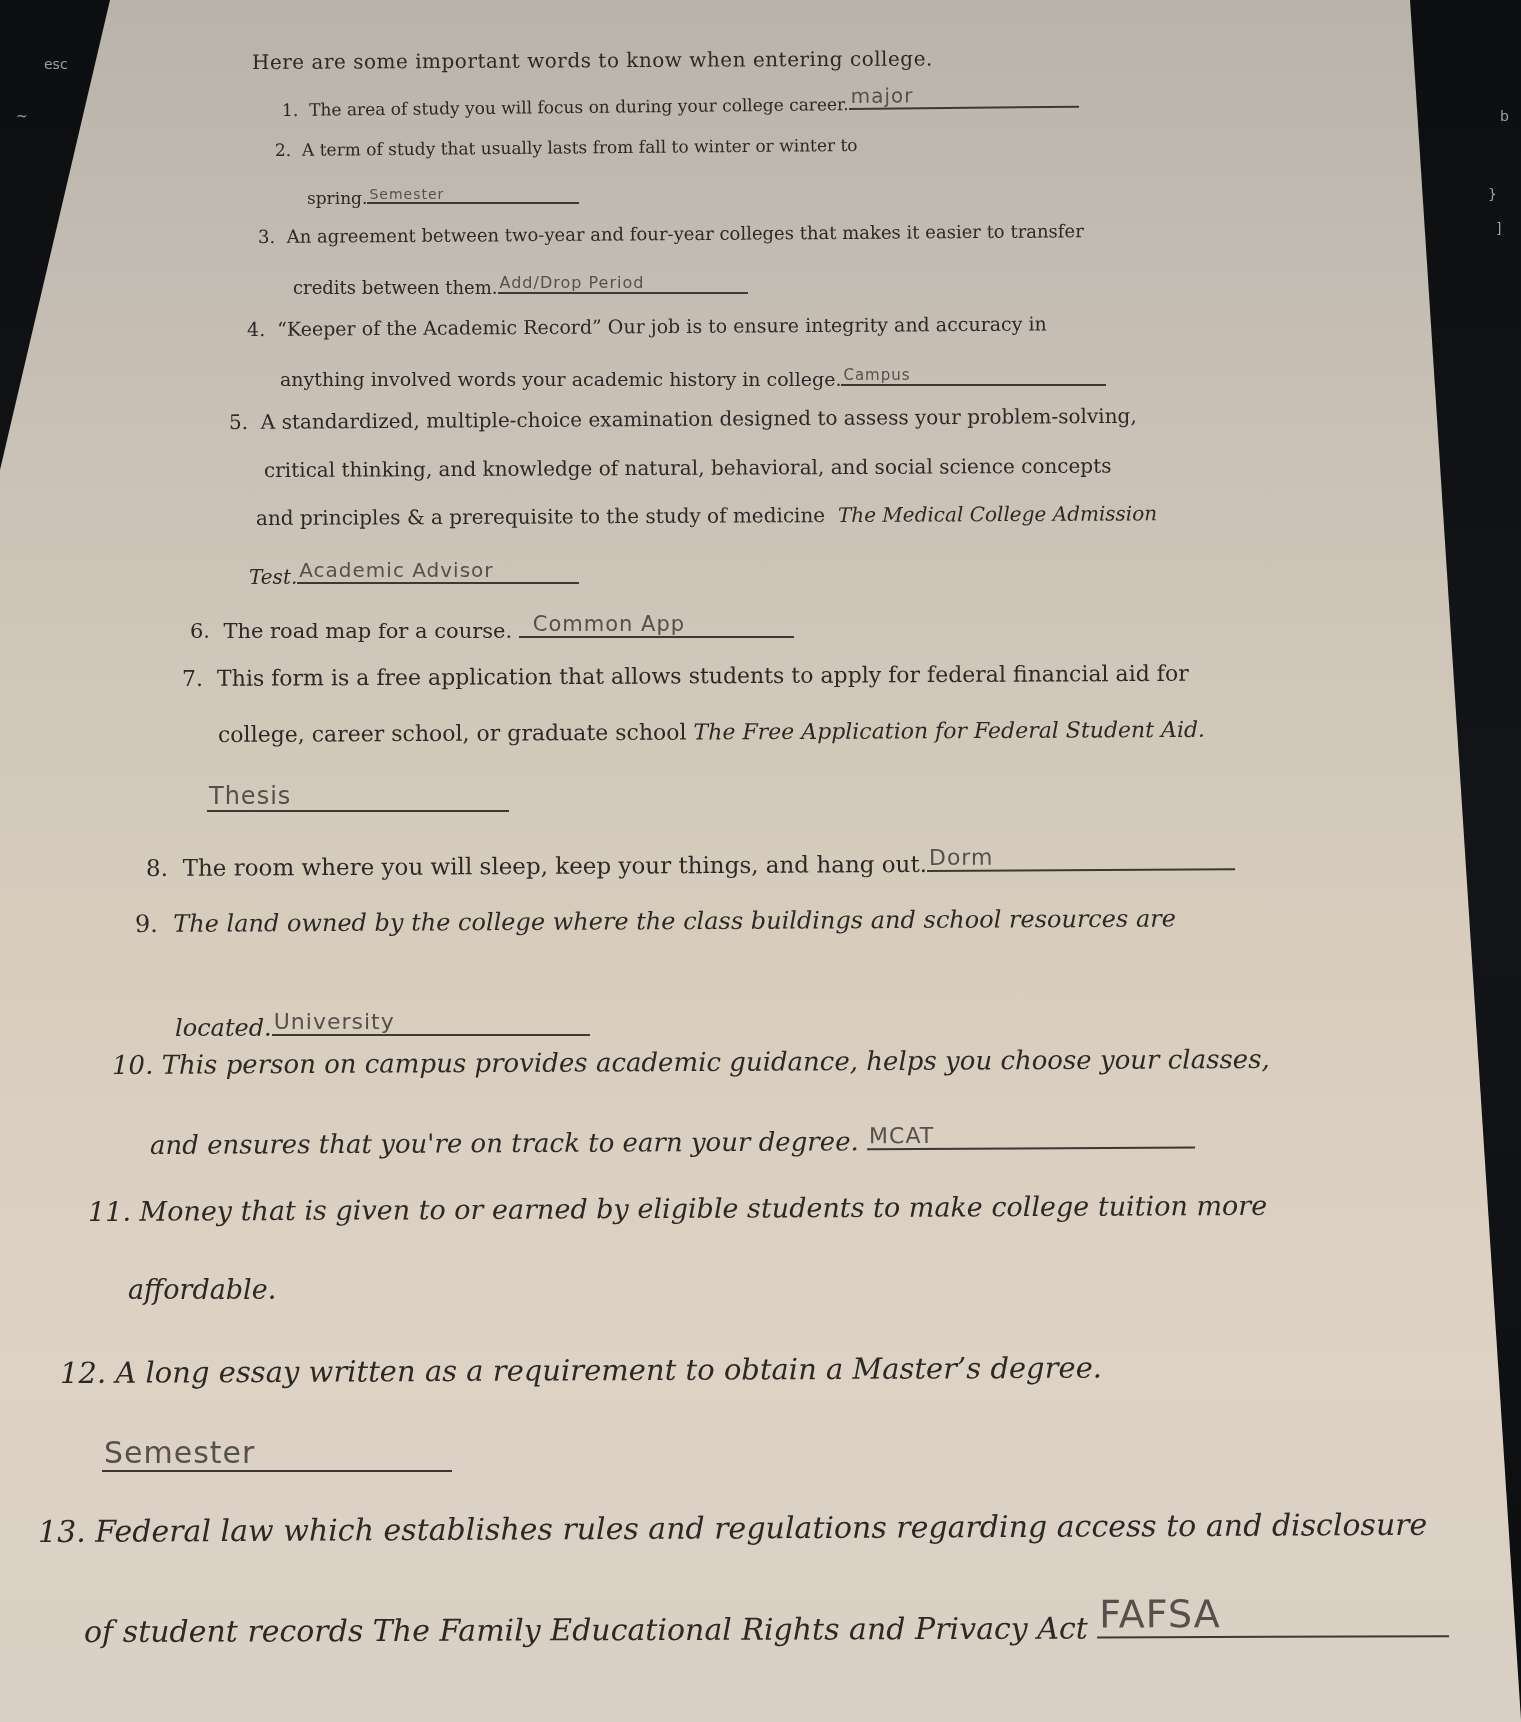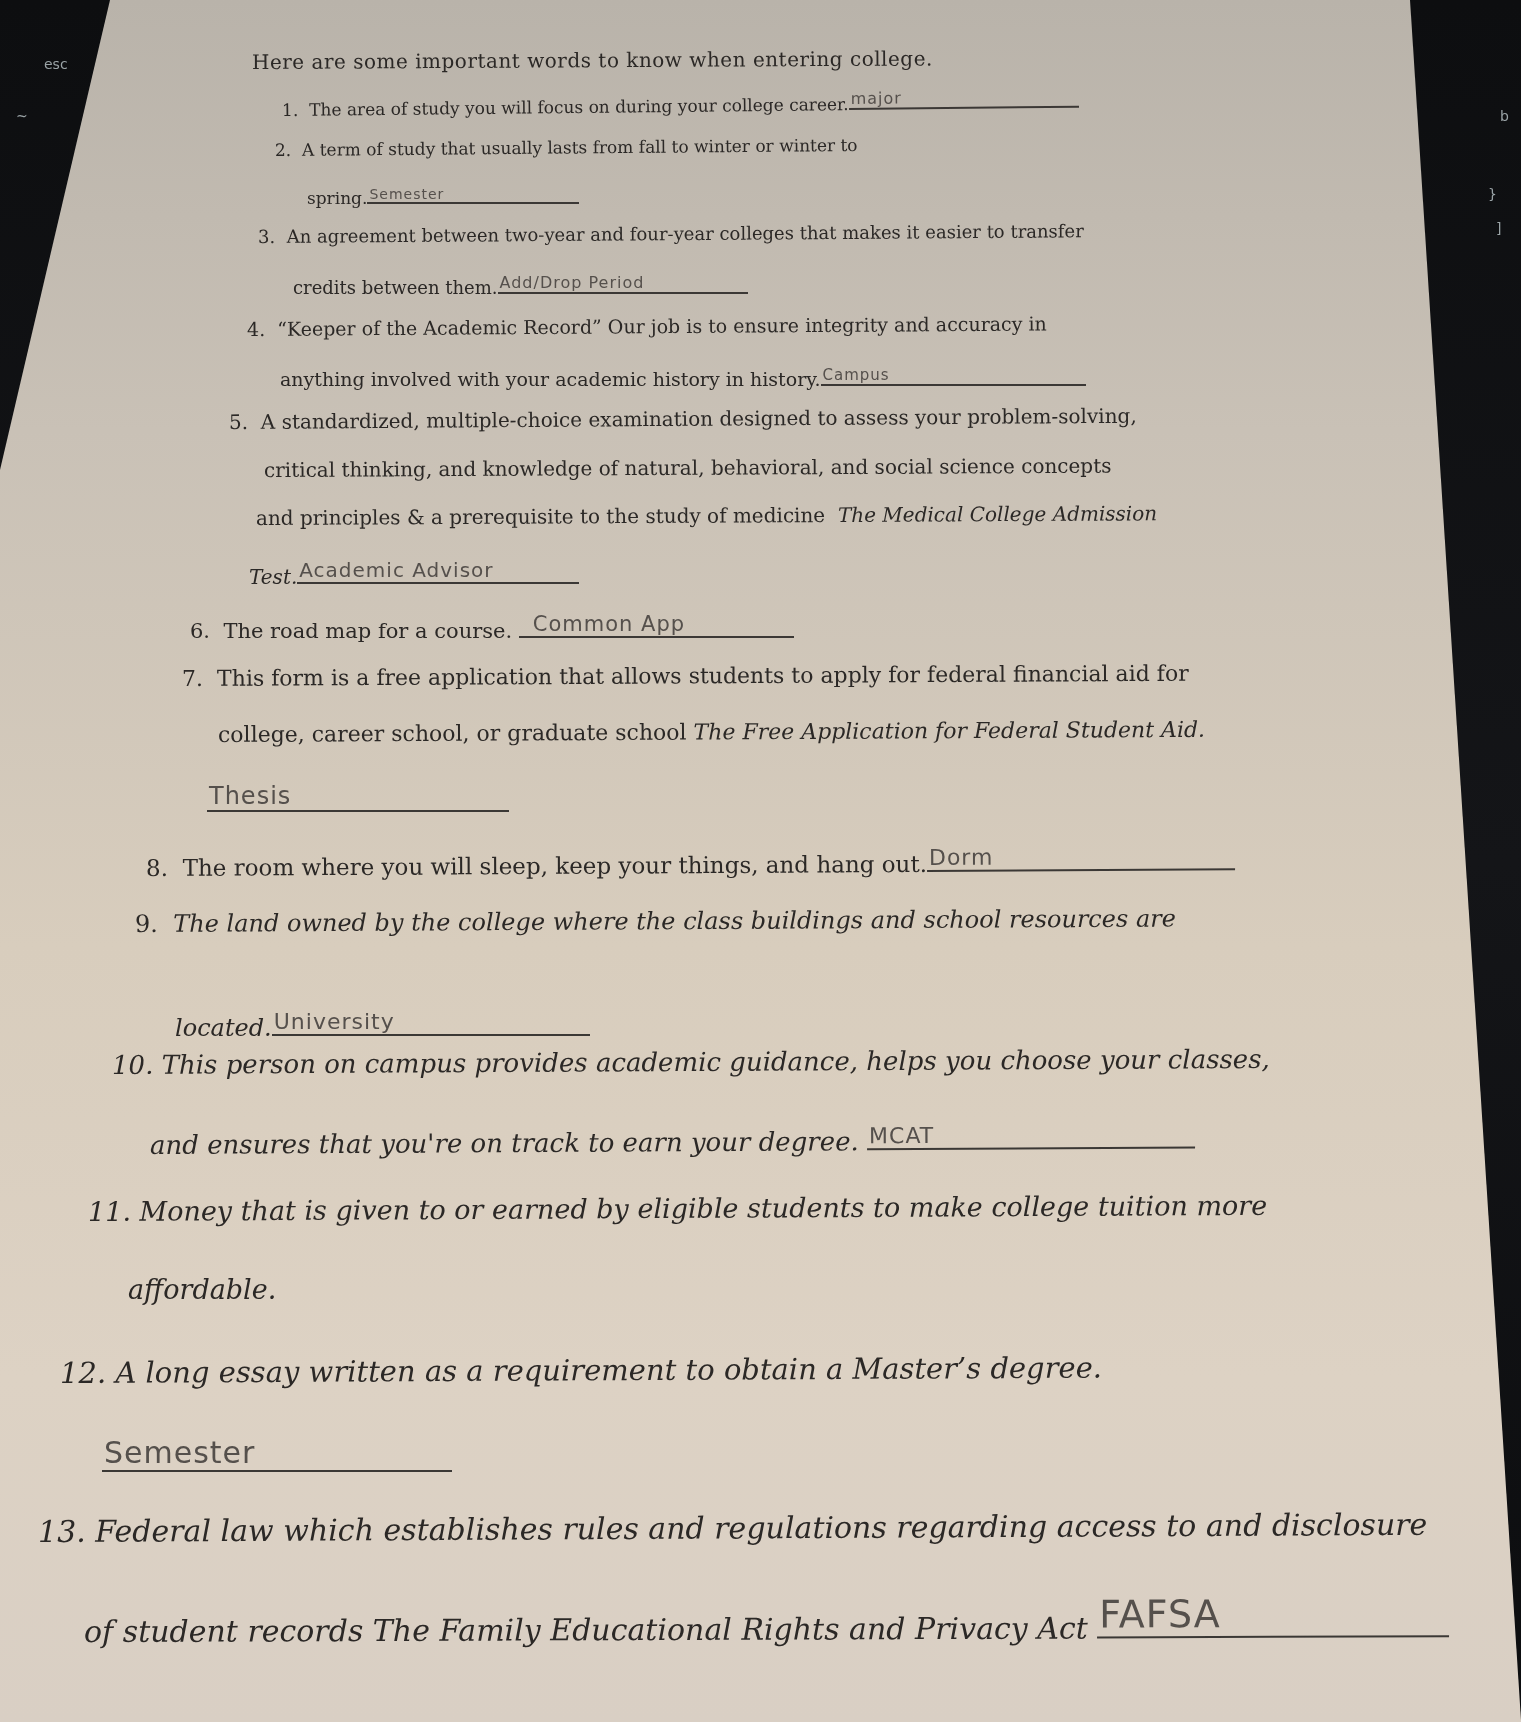--- a/index.html
+++ b/index.html
@@ -32,42 +32,42 @@
   <span class="key-label" style="left:1488px;top:186px;">}</span>
   <span class="key-label" style="left:1496px;top:220px;">]</span>
 </div>
 
 <div class="paper"></div>
 
 <div class="sheet">
   <div class="line" style="left:252px;top:50px;font-size:20px;letter-spacing:0.5px;transform:rotate(-0.3deg);">Here are some important words to know when entering college.</div>
 
   <div class="line" style="left:282px;top:96px;font-size:17px;transform:rotate(-0.6deg);">
-    <span>1.</span>&nbsp;&nbsp;<span>The area of study you will focus on during your college career.</span><span class="blank" style="width:230px;height:18px;"><span class="hand" style="font-size:16px;">major</span></span>
+    <span>1.</span>&nbsp;&nbsp;<span>The area of study you will focus on during your college career.</span><span class="blank" style="width:230px;height:18px;"><span class="hand" style="font-size:20px;">major</span></span>
   </div>
 
   <div class="line" style="left:275px;top:140px;font-size:17px;transform:rotate(-0.5deg);">
     <span>2.</span>&nbsp;&nbsp;<span>A term of study that usually lasts from fall to winter or winter to</span>
   </div>
   <div class="line" style="left:307px;top:184px;font-size:17px;">
     <span>spring.</span><span class="blank" style="width:212px;height:18px;"><span class="hand" style="font-size:14px;">Semester</span></span>
   </div>
 
   <div class="line" style="left:258px;top:226px;font-size:18px;transform:rotate(-0.4deg);">
     <span>3.</span>&nbsp;&nbsp;<span>An agreement between two-year and four-year colleges that makes it easier to transfer</span>
   </div>
   <div class="line" style="left:293px;top:272px;font-size:18px;">
     <span>credits between them.</span><span class="blank" style="width:250px;height:20px;"><span class="hand" style="font-size:16px;">Add/Drop Period</span></span>
   </div>
 
   <div class="line" style="left:247px;top:318px;font-size:19px;transform:rotate(-0.4deg);">
     <span>4.</span>&nbsp;&nbsp;<span>“Keeper of the Academic Record” Our job is to ensure integrity and accuracy in</span>
   </div>
   <div class="line" style="left:280px;top:364px;font-size:19px;">
-    <span>anything involved with your academic history in history.</span><span class="blank" style="width:265px;height:20px;"><span class="hand" style="font-size:15px;">Campus</span></span>
+    <span>anything involved words your academic history in college.</span><span class="blank" style="width:265px;height:20px;"><span class="hand" style="font-size:15px;">Campus</span></span>
   </div>
 
   <div class="line" style="left:229px;top:410px;font-size:20px;transform:rotate(-0.4deg);">
     <span>5.</span>&nbsp;&nbsp;<span>A standardized, multiple-choice examination designed to assess your problem-solving,</span>
   </div>
   <div class="line" style="left:264px;top:458px;font-size:20px;transform:rotate(-0.3deg);">
     <span>critical thinking, and knowledge of natural, behavioral, and social science concepts</span>
   </div>
   <div class="line" style="left:256px;top:506px;font-size:20px;transform:rotate(-0.3deg);">
     <span>and principles &amp; a prerequisite to the study of medicine</span>&nbsp;&nbsp;<em>The Medical College Admission</em>

